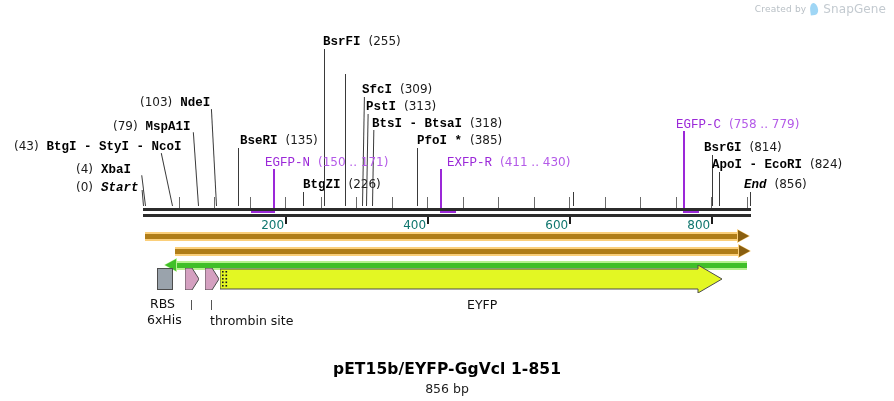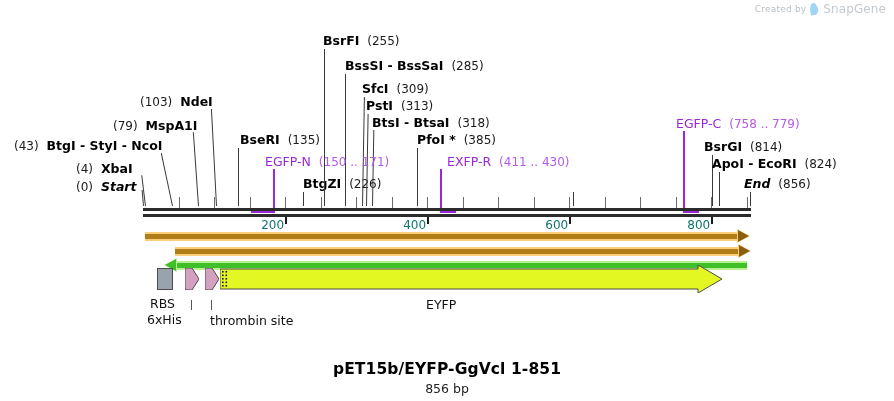--- a/index.html
+++ b/index.html
@@ -62,20 +62,21 @@
   .lbl {
     position: absolute;
     white-space: nowrap;
     font-size: 12.5px;
     line-height: 13px;
     color: #000;
   }
   .lbl .nm {
     font-weight: bold;
     font-size: 12.5px;
+    font-family: Liberation Mono, monospace;
   }
   .lbl .pos {
     font-weight: normal;
     font-size: 12px;
     color: #1a1a1a;
   }
   .lbl.start-end .nm {
     font-weight: bold;
     font-style: italic;
   }
@@ -258,21 +259,20 @@
       <div class="lbl" style="left: 113px; top: 119px;"><span class="pos">(79)</span>&nbsp;&nbsp;<span class="nm">MspA1I</span></div>
       <div class="leader" style="left: 198px; top: 132px; height: 74px; transform-origin: center bottom; transform: rotate(-4deg);"></div>
       <div class="lbl" style="left: 140px; top: 95px;"><span class="pos">(103)</span>&nbsp;&nbsp;<span class="nm">NdeI</span></div>
       <div class="leader" style="left: 216px; top: 109px; height: 97px; transform-origin: center bottom; transform: rotate(-3deg);"></div>
       <div class="lbl" style="left: 240px; top: 133px;"><span class="nm">BseRI</span>&nbsp;&nbsp;<span class="pos">(135)</span></div>
       <div class="leader" style="left: 238px; top: 148px; height: 58px;"></div>
       <div class="lbl" style="left: 303px; top: 177px;"><span class="nm">BtgZI</span>&nbsp;&nbsp;<span class="pos">(226)</span></div>
       <div class="leader" style="left: 303px; top: 192px; height: 14px;"></div>
       <div class="lbl" style="left: 323px; top: 34px;"><span class="nm">BsrFI</span>&nbsp;&nbsp;<span class="pos">(255)</span></div>
       <div class="leader" style="left: 324px; top: 49px; height: 157px;"></div>
-      <div class="lbl" style="left: 345px; top: 59px;"><span class="nm">BssSI - BssSaI</span>&nbsp;&nbsp;<span class="pos">(285)</span></div>
       <div class="leader" style="left: 345px; top: 74px; height: 132px;"></div>
       <div class="lbl" style="left: 362px; top: 82px;"><span class="nm">SfcI</span>&nbsp;&nbsp;<span class="pos">(309)</span></div>
       <div class="leader" style="left: 362px; top: 97px; height: 109px; transform-origin: center bottom; transform: rotate(1deg);"></div>
       <div class="lbl" style="left: 366px; top: 99px;"><span class="nm">PstI</span>&nbsp;&nbsp;<span class="pos">(313)</span></div>
       <div class="leader" style="left: 366px; top: 114px; height: 92px; transform-origin: center bottom; transform: rotate(1deg);"></div>
       <div class="lbl" style="left: 372px; top: 116px;"><span class="nm">BtsI - BtsaI</span>&nbsp;&nbsp;<span class="pos">(318)</span></div>
       <div class="leader" style="left: 372px; top: 130px; height: 76px; transform-origin: center bottom; transform: rotate(1deg);"></div>
       <div class="lbl" style="left: 417px; top: 133px;"><span class="nm">PfoI *</span>&nbsp;&nbsp;<span class="pos">(385)</span></div>
       <div class="leader" style="left: 417px; top: 148px; height: 58px;"></div>
       <div class="leader" style="left: 573px; top: 192px; height: 14px;"></div>
@@ -369,21 +369,21 @@
             <rect x="5.5" y="9.5" width="1.6" height="1.6"></rect>
             <rect x="2" y="13" width="1.6" height="1.6"></rect>
             <rect x="5.5" y="13" width="1.6" height="1.6"></rect>
             <rect x="2" y="16.5" width="1.6" height="1.6"></rect>
             <rect x="5.5" y="16.5" width="1.6" height="1.6"></rect>
             <rect x="2" y="20" width="1.6" height="1.6"></rect>
             <rect x="5.5" y="20" width="1.6" height="1.6"></rect>
           </g>
         </svg>
       </div>
-      <div class="feat-caption" style="left: 426px; top: 29px;">EYFP</div>
+      <div class="feat-caption" style="left: 467px; top: 29px;">EYFP</div>
     </div>
 
   <div class="title-block">
     <div class="title-main">pET15b/EYFP-GgVcl 1-851</div>
     <div class="title-sub">856 bp</div>
   </div>
 
 </div>
 
 </body></html>

